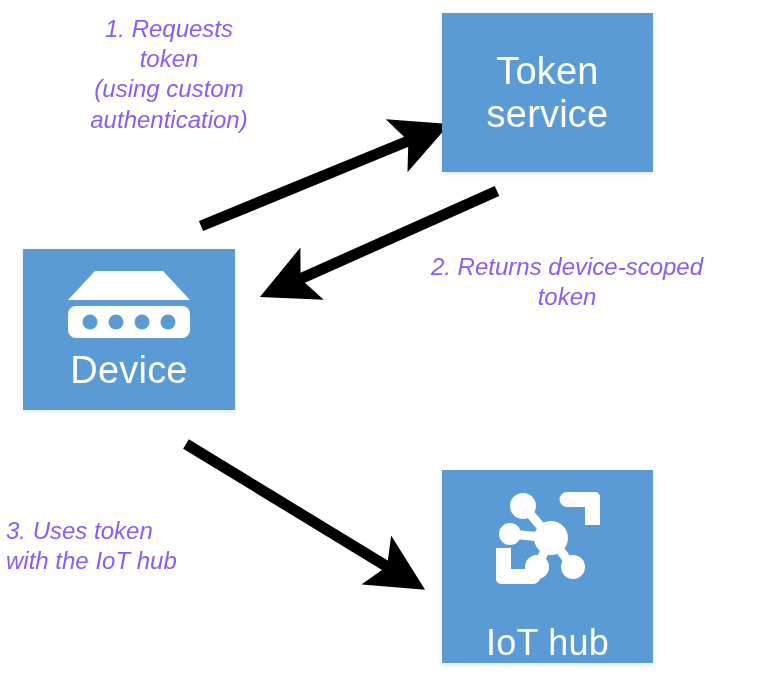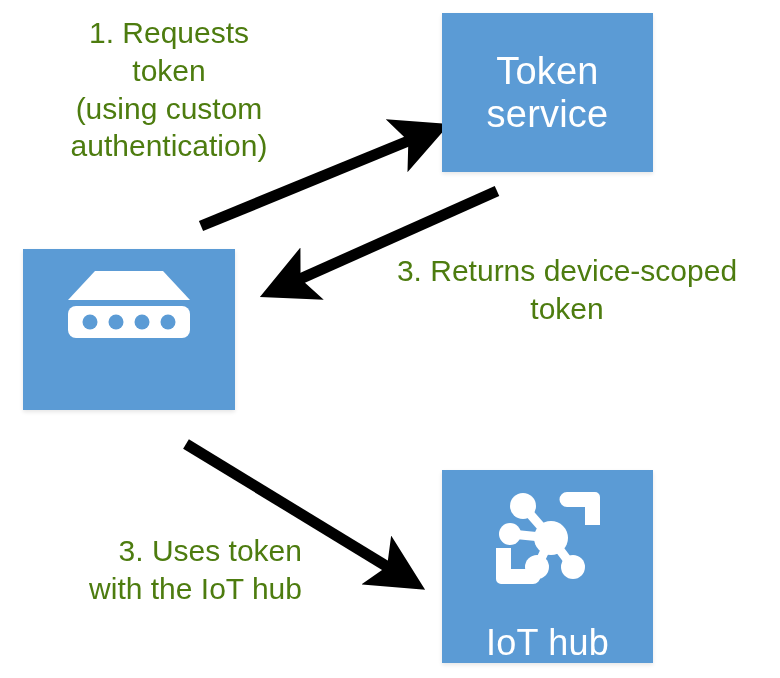--- a/index.html
+++ b/index.html
@@ -70,42 +70,43 @@
   #device-box .node-label {
     margin-top: 8px;
   }
   #iot-hub-box .node-label {
     margin-top: 10px;
   }
 
   
   .caption {
     position: absolute;
-    color: #4d7c0f;
-    font-size: 30px;
+    color: #8b5cf6;
+    font-size: 24px;
     line-height: 1.26;
     white-space: pre-line;
+    font-style: italic;
   }
   #caption-1 {
     left: 6px;
     top: 14px;
     width: 326px;
     text-align: center;
   }
   #caption-2 {
     left: 368px;
     top: 252px;
     width: 398px;
     text-align: center;
   }
   #caption-3 {
     left: 6px;
-    top: 532px;
+    top: 516px;
     width: 296px;
-    text-align: right;
+    text-align: left;
   }
 
   
   #arrow-layer {
     position: absolute;
     left: 0;
     top: 0;
     width: 780px;
     height: 678px;
     pointer-events: none;
@@ -140,20 +141,21 @@
 
       <path d="M31,4 L99,4 L126,33 L4,33 Z" fill="#ffffff"></path>
 
       <rect x="4" y="39" width="122" height="32" rx="8" ry="8" fill="#ffffff"></rect>
 
       <circle cx="26" cy="55" r="7.5" fill="#5B9BD5"></circle>
       <circle cx="52" cy="55" r="7.5" fill="#5B9BD5"></circle>
       <circle cx="78" cy="55" r="7.5" fill="#5B9BD5"></circle>
       <circle cx="104" cy="55" r="7.5" fill="#5B9BD5"></circle>
     </svg>
+    <div class="node-label">Device</div>
   </div>
 
   <div class="node-box" id="iot-hub-box">
     <svg class="node-icon" width="118" height="112" viewBox="0 0 118 112" xmlns="http://www.w3.org/2000/svg">
       <g stroke="#ffffff" stroke-width="9" stroke-linecap="round">
         <line x1="62" y1="56" x2="34" y2="24"></line>
         <line x1="62" y1="56" x2="22" y2="52"></line>
         <line x1="62" y1="56" x2="48" y2="85"></line>
         <line x1="62" y1="56" x2="83" y2="84"></line>
       </g>
@@ -168,19 +170,19 @@
       <path d="M7,66 L22,66 L22,87 L44,87 A5,5 0 0 1 44,102 L12,102 A5,5 0 0 1 7,97 Z" fill="#ffffff"></path>
     </svg>
     <div class="node-label small">IoT hub</div>
   </div>
 
   <div class="caption" id="caption-1">1. Requests
 token
 (using custom
 authentication)</div>
 
-  <div class="caption" id="caption-2">3. Returns device-scoped
+  <div class="caption" id="caption-2">2. Returns device-scoped
 token</div>
 
   <div class="caption" id="caption-3">3. Uses token
 with the IoT hub</div>
 
 </div>
 
 </body></html>

